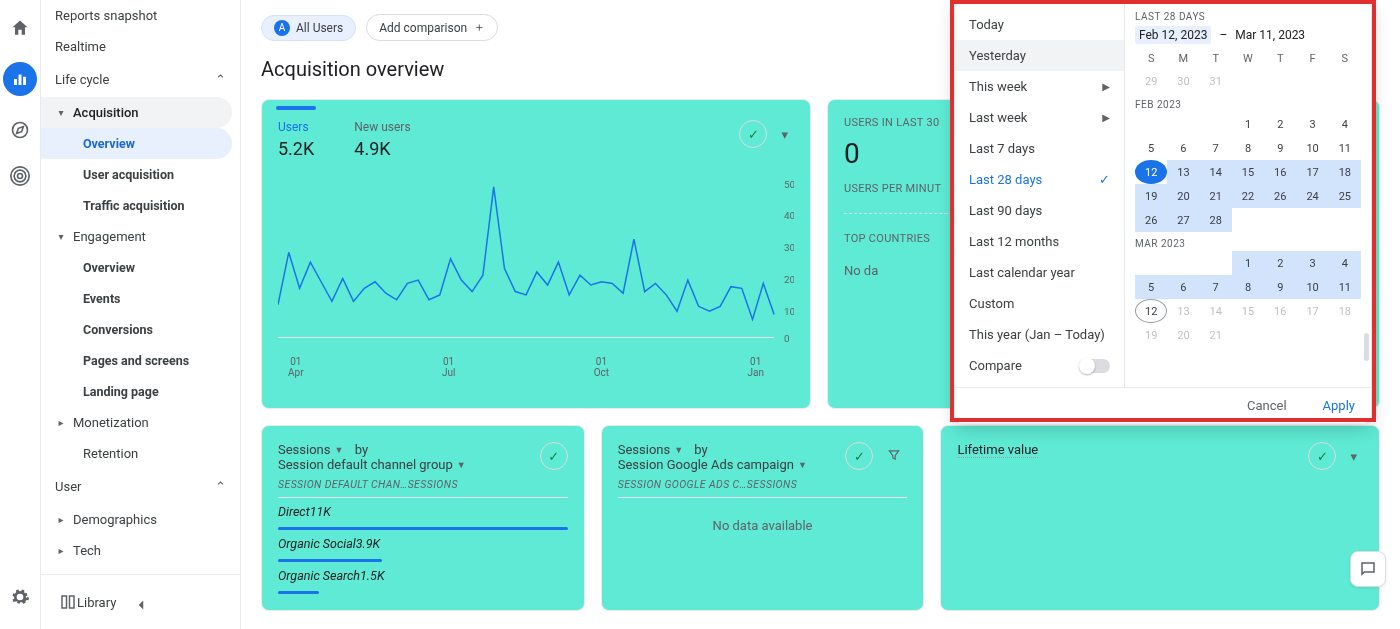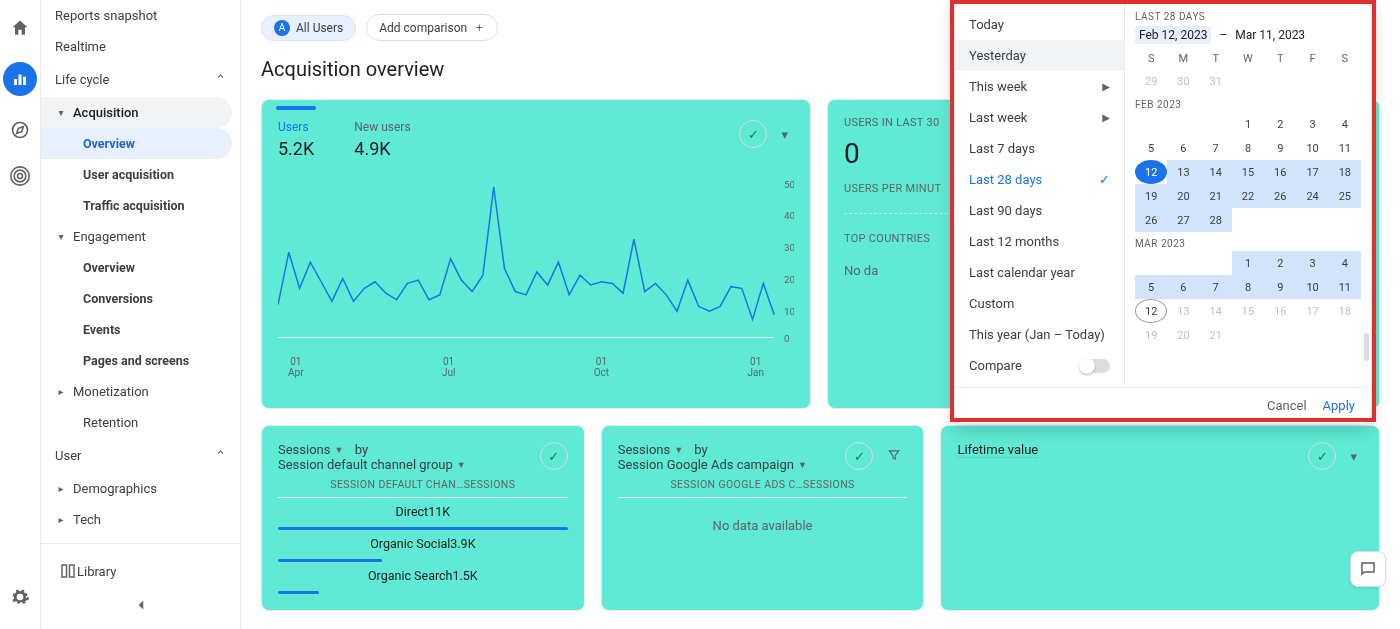--- a/index.html
+++ b/index.html
@@ -37,21 +37,21 @@
 .ic-btn { width:28px; height:28px; border:1px solid #dadce0; border-radius:50%; display:flex; align-items:center; justify-content:center; color:#188038; cursor:pointer;}
 .drop-ar { color:#5f6368; cursor:pointer; padding:0 6px;}
 .chart { position:relative; height:180px; margin-top:14px;}
 .chart svg { width:100%; height:100%; }
 .yaxis text { font-size:10px; fill:#5f6368;}
 .small-title { font-size:11px; color:#5f6368; letter-spacing:.3px; margin-bottom:8px;}
 .big0 { font-size:28px; margin-bottom:12px;}
 .link { color:#1a73e8; font-size:13px; display:inline-flex; align-items:center; gap:6px; cursor:pointer;}
 .card .foot { position:absolute; bottom:12px; right:16px;}
 .card.c2, .card.c3 { height:310px;}
-.table-card .row { display:flex; justify-content:center; padding:6px 0; font-size:12.5px;}
+.table-card .row { display:flex; justify-content:flex-start; padding:6px 0; font-size:12.5px;font-style:italic;}
 .table-card .thead { font-size:10.5px; color:#5f6368; letter-spacing:.4px; border-bottom:1px solid #e8eaed; padding-bottom:6px;}
 .bar { height:3px; background:#1a73e8; margin-top:2px; border-radius:2px;}
 .sel-line { display:flex; align-items:center; gap:4px; font-size:13px; color:#3c4043;}
 .sel-line .tri2 { font-size:9px; color:#5f6368;}
 .fab { position:absolute; right:14px; bottom:42px; width:36px; height:36px; border:1px solid #dadce0; border-radius:8px; background:#fff; display:flex; align-items:center; justify-content:center; color:#5f6368; cursor:pointer; box-shadow:0 1px 3px rgba(0,0,0,.1);}
 
 .overlay { position:absolute; top:2px; right:28px; width:418px; background:#fff; border:1px solid #e8eaed; border-radius:8px; box-shadow:0 4px 18px rgba(0,0,0,.2); display:flex; flex-direction:column;}
 .highlight-box { position:absolute; top:0; right:24px; width:426px; height:422px; border:4px solid #e02f2f; pointer-events:none;}
 .ov-top { display:flex; flex:1; }
 .presets { width:170px; border-right:1px solid #e8eaed; padding:6px 0;}
@@ -67,21 +67,21 @@
 .range-inputs { display:flex; align-items:center; gap:8px; margin-bottom:8px;}
 .range-inputs .d { background:#e8f0fe; padding:2px 4px; border-radius:2px;}
 .dow { display:grid; grid-template-columns:repeat(7,1fr); text-align:center; color:#5f6368; font-size:11px; margin-bottom:4px;}
 .month-lbl { font-size:10px; color:#5f6368; letter-spacing:.5px; margin:6px 0 2px;}
 .days { display:grid; grid-template-columns:repeat(7,1fr); }
 .day { height:24px; display:flex; align-items:center; justify-content:center; font-size:11px; color:#3c4043; cursor:pointer;text-align:center;}
 .day.out { color:#bdc1c6;}
 .day.in { background:#d2e3fc;}
 .day.start { background:#1a73e8; color:#fff; border-radius:50%;}
 .day.today { border:1px solid #9aa0a6; border-radius:50%;}
-.ov-foot { display:flex; justify-content:flex-end; gap:16px; padding:10px 16px; border-top:1px solid #e8eaed;}
+.ov-foot { display:flex; justify-content:flex-end; gap:36px; padding:10px 16px; border-top:1px solid #e8eaed;}
 .tbtn { font-size:13px; color:#5f6368; cursor:pointer;}
 .tbtn.primary { color:#1a73e8;}
 .nodata { text-align:center; color:#5f6368; font-size:13px; padding:20px 0;}
 .flex { display:flex; align-items:center; gap:8px;}
 .sb { width:5px; background:#dadce0; border-radius:3px; position:absolute; right:2px; top:330px; height:28px;}
 </style>
 </head>
 <body>
 
 <div class="app">
@@ -130,23 +130,24 @@
         <span>Acquisition</span>
       </div>
     <div class="nav-item sub2 selected">Overview</div>
     <div class="nav-item sub2">User acquisition</div>
     <div class="nav-item sub2">Traffic acquisition</div>
     <div class="nav-item sub">
         <span class="tri">▾</span>
         <span>Engagement</span>
       </div>
     <div class="nav-item sub2">Overview</div>
+    <div class="nav-item sub2">Events</div>
     <div class="nav-item sub2">Conversions</div>
-    <div class="nav-item sub2">Events</div>
     <div class="nav-item sub2">Pages and screens</div>
+    <div class="nav-item sub2">Landing page</div>
     <div class="nav-item sub">
         <span class="tri">▸</span>
         <span>Monetization</span>
       </div>
     <div class="nav-item sub" style="padding-left:42px">Retention</div>
     <div class="nav-section">
         <span>User</span>
         <span class="chev">⌃</span>
       </div>
     <div class="nav-item sub">

